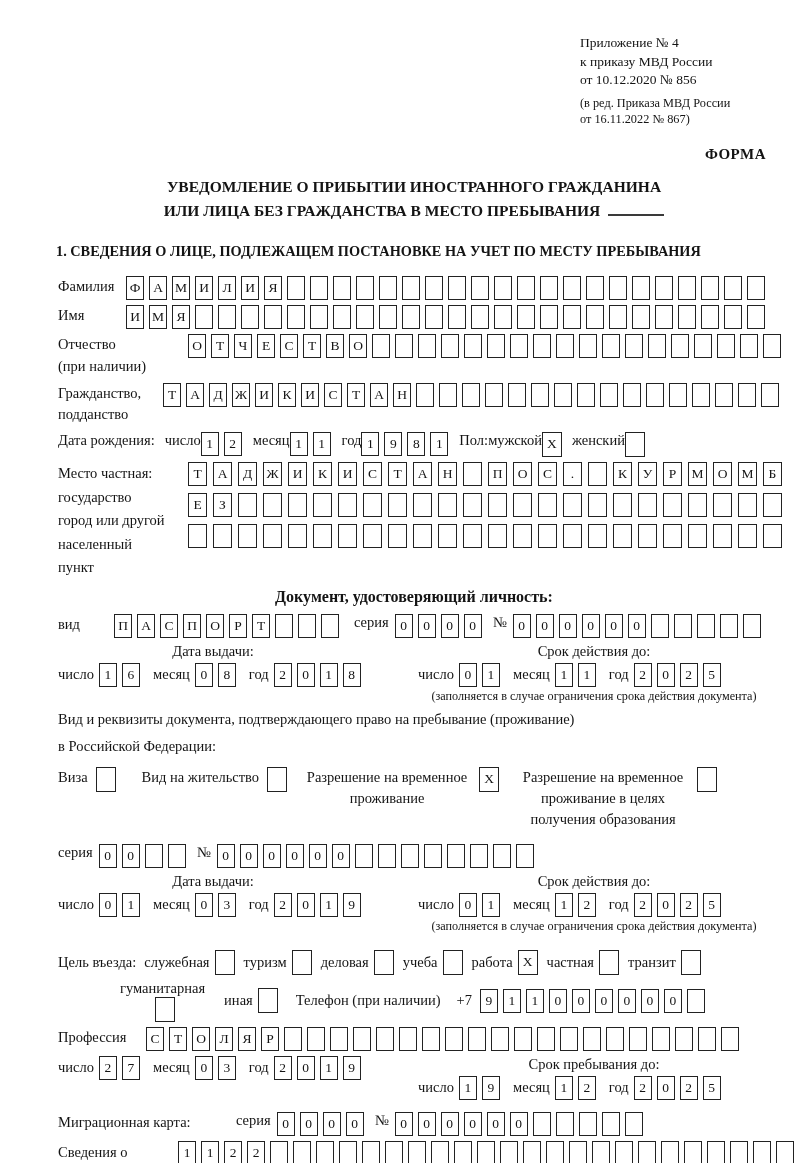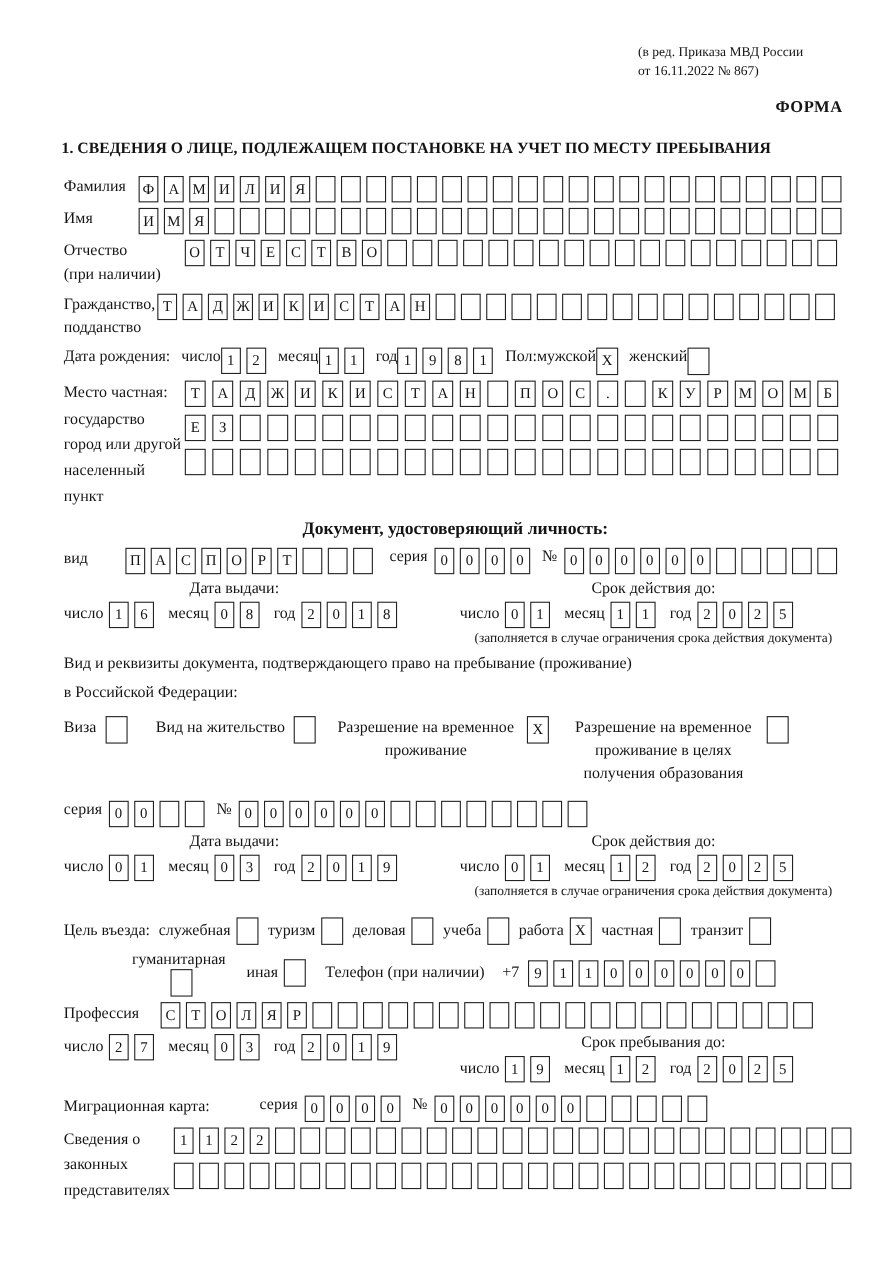--- a/index.html
+++ b/index.html
@@ -14,21 +14,21 @@
     overflow: hidden;
   }
   .annex { margin-left:auto; width:190px; font-size:13.5px; line-height:1.38; }
   .edition { margin-left:auto; width:190px; font-size:12.3px; line-height:1.35; margin-top:5px; }
   .forma { text-align:right; font-weight:bold; font-size:15px; margin:18px 4px 0 0; letter-spacing:0.5px; }
   .title { text-align:center; font-weight:bold; font-size:15.5px; line-height:1.55; margin-top:12px; }
   .blank-line { display:inline-block; width:56px; border-bottom:2.2px solid #3a3a3a; height:0.9em; margin-left:8px; }
   .sect { font-weight:bold; font-size:14.3px; margin:20px 0 16px -2px; }
 
   .frow { display:flex; align-items:flex-start; margin-bottom:5px; }
-  .frow.top { align-items:flex-start; }
+  .frow.top { align-items:flex-start;gap:20px; }
   .lblcol { font-size:14.5px; flex:0 0 auto; line-height:1.5; }
   .lbl { font-size:14.5px; }
   .boxes { display:inline-flex; flex-wrap:nowrap; }
   .cbox {
     flex:0 0 auto; width:18px; height:24px; margin-right:5px;
     border:1.6px solid #222; text-align:center;
     font-size:13.5px; line-height:21px; background:#fff;
   }
   .wide .cbox { width:19px; margin-right:6px; }
   .chk .cbox { width:20px; height:25px; margin-right:0; }
@@ -63,26 +63,35 @@
   .mprows .boxes { margin-bottom:7px; }
 
   .replabel { line-height:1.58; }
   .reprows .boxes { margin-bottom:8px; }
 </style>
 </head>
 <body>
 
 <div class="page">
 
+  <div class="annex">
+    <div>Приложение № 4</div>
+    <div>к приказу МВД России</div>
+    <div>от 10.12.2020 № 856</div>
+  </div>
   <div class="edition">
     <div>(в ред. Приказа МВД России</div>
     <div>от 16.11.2022 № 867)</div>
   </div>
   <div class="forma">ФОРМА</div>
 
+  <div class="title">
+    <div>УВЕДОМЛЕНИЕ О ПРИБЫТИИ ИНОСТРАННОГО ГРАЖДАНИНА</div>
+    <div><span>ИЛИ ЛИЦА БЕЗ ГРАЖДАНСТВА В МЕСТО ПРЕБЫВАНИЯ</span><span class="blank-line"></span></div>
+  </div>
 
   <div class="sect">1. СВЕДЕНИЯ О ЛИЦЕ, ПОДЛЕЖАЩЕМ ПОСТАНОВКЕ НА УЧЕТ ПО МЕСТУ ПРЕБЫВАНИЯ</div>
 
   <div class="frow">
     <span class="lblcol w68">Фамилия</span>
     <span class="boxes">
         <span class="cbox">Ф</span>
         <span class="cbox">А</span>
         <span class="cbox">М</span>
         <span class="cbox">И</span>

